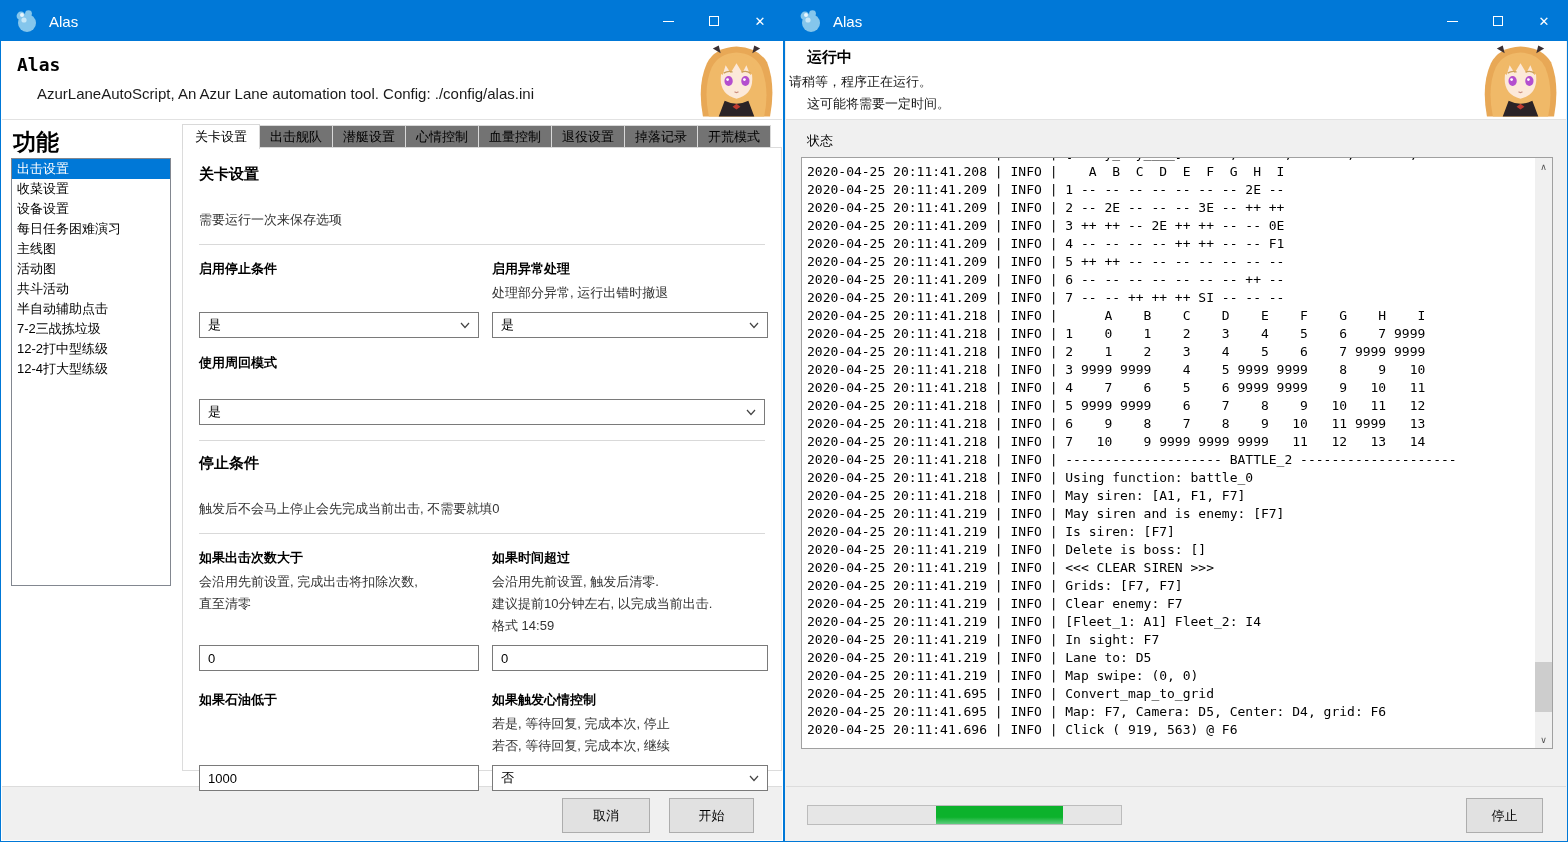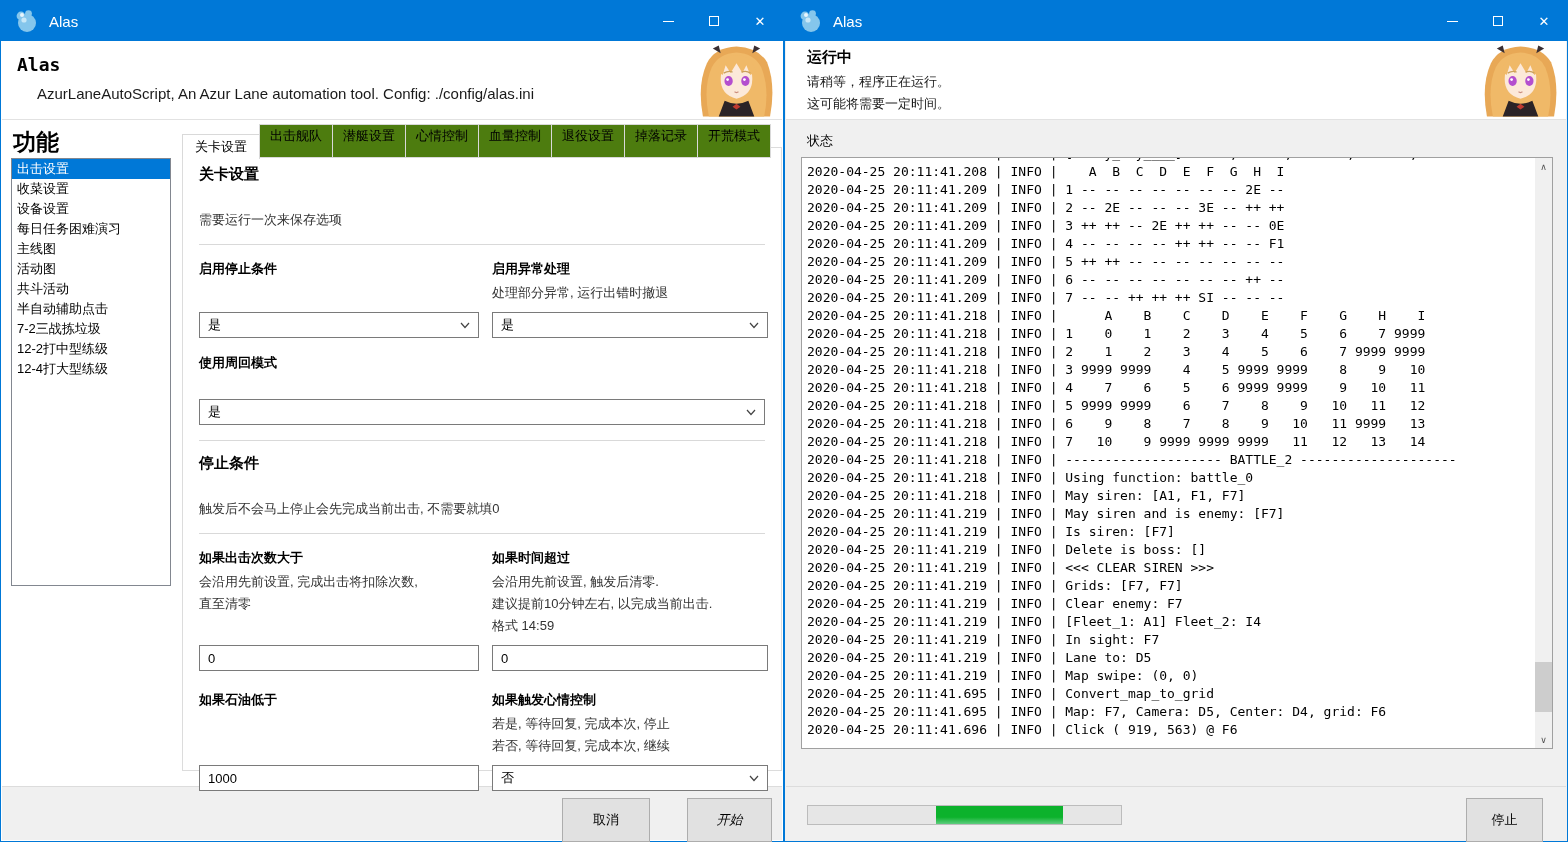--- a/index.html
+++ b/index.html
@@ -17,50 +17,50 @@
   .tb-btn{width:46px;height:40px;display:flex;align-items:center;justify-content:center;color:#fff;cursor:default;}
   .glyph-min{width:11px;height:1px;background:#fff;display:block;}
   .glyph-max{width:10px;height:10px;border:1px solid #fff;display:block;}
   .glyph-close{font-size:13px;line-height:1;color:#fff;}
 
   
   .app-header{position:absolute;left:1px;top:40px;right:1px;height:79px;background:#fff;border-bottom:1px solid #e2e2e2;}
   .app-h1{position:absolute;left:15px;top:13px;font-family:"DejaVu Sans Mono",monospace;font-weight:bold;font-size:18px;color:#000;}
   .app-sub{position:absolute;left:15px;top:44px;font-size:15px;color:#1a1a1a;margin-left:20px;}
   .run-h1{position:absolute;left:21px;top:7px;font-weight:bold;font-size:15px;color:#000;}
-  .run-l1{position:absolute;left:21px;top:32px;font-size:13px;color:#1a1a1a;}
+  .run-l1{position:absolute;left:3px;top:32px;font-size:13px;color:#1a1a1a;}
   .run-l2{position:absolute;left:21px;top:54px;font-size:13px;color:#1a1a1a;}
   .avatar{position:absolute;top:4px;right:8px;width:75px;height:72px;}
 
   
   .side-heading{position:absolute;left:12px;top:126px;font-size:23px;font-weight:bold;color:#000;}
   .listbox{position:absolute;left:10px;top:157px;width:160px;height:428px;border:1px solid #828790;background:#fff;overflow:hidden;}
   .side-item{font-size:13px;line-height:20px;padding:0 5px;color:#000;white-space:nowrap;cursor:default;}
   .side-item.selected{background:#0078d7;color:#fff;}
 
   .tabbar{position:absolute;left:181px;top:123px;display:flex;align-items:flex-end;z-index:3;}
-  .tab{height:34px;line-height:22px;padding:0 10px;font-size:13px;background:#4d7c0f;border:1px solid #d9d9d9;margin-right:-1px;color:#000;cursor:default;}
+  .tab{height:23px;line-height:22px;padding:0 10px;font-size:13px;background:#737373;border:1px solid #d9d9d9;margin-right:-1px;color:#000;cursor:default;}
   .tab.selected{height:25px;line-height:24px;background:#fff;border-bottom:none;margin-bottom:-1px;padding:0 12px;z-index:4;position:relative;}
   .tabpage{position:absolute;left:181px;top:146px;width:600px;height:624px;background:#fff;border:1px solid #dcdcdc;padding:17px 16px;z-index:2;}
   .sec-title{font-size:15px;font-weight:bold;color:#000;}
   .sec-sub{font-size:13px;color:#333;margin-top:27px;}
   .tabpage hr{border:none;border-top:1px solid #d9d9d9;margin:15px 0 13px 0;}
   .form-grid{display:grid;grid-template-columns:280px 276px;column-gap:13px;}
   .f-label{font-size:13px;font-weight:bold;color:#000;padding-top:2px;}
   .f-desc{font-size:13px;color:#333;padding-top:4px;line-height:22px;}
   .combo{position:relative;height:26px;border:1px solid #7a7a7a;background:#fff;font-size:13px;line-height:24px;padding:0 24px 0 8px;margin-top:8px;color:#000;cursor:default;}
   .combo .chev{position:absolute;right:8px;top:9px;}
   .tbox{height:26px;width:100%;border:1px solid #7a7a7a;background:#fff;font-size:13px;padding:0 8px;margin-top:8px;font-family:"Liberation Sans",sans-serif;color:#000;}
   .loop-label{margin-top:14px;}
   .combo-full{margin-top:27px;}
 
   .footer{position:absolute;left:1px;right:1px;bottom:1px;height:54px;background:#f0f0f0;border-top:1px solid #dcdcdc;}
-  .btn{position:absolute;top:11px;height:44px;background:#e1e1e1;border:1px solid #adadad;font-size:13px;font-family:"Liberation Sans",sans-serif;color:#000;cursor:default;}
+  .btn{position:absolute;top:11px;height:35px;background:#e1e1e1;border:1px solid #adadad;font-size:13px;font-family:"Liberation Sans",sans-serif;color:#000;cursor:default;}
   .btn-cancel{right:132px;width:88px;}
-  .btn-start{right:10px;width:85px;font-style:italic;}
+  .btn-start{right:28px;width:85px;}
   .btn-stop{right:23px;width:77px;}
 
   
   .status-label{position:absolute;left:22px;top:131px;font-size:13px;color:#000;}
   .logbox{position:absolute;left:16px;top:156px;width:752px;height:592px;background:#fff;border:1px solid #a0a0a0;overflow:hidden;}
   .log-lines{position:absolute;left:5px;top:0;right:18px;margin-top:-13px;}
   .log-line{font-family:"DejaVu Sans Mono",monospace;font-size:13px;line-height:18px;white-space:pre;color:#000;}
   .scrollbar{position:absolute;top:0;right:0;bottom:0;width:17px;background:#f0f0f0;}
   .sb-arrow{position:absolute;left:0;width:17px;height:17px;display:flex;align-items:center;justify-content:center;font-size:9px;color:#505050;font-family:"DejaVu Sans",sans-serif;}
   .sb-up{top:0;}

